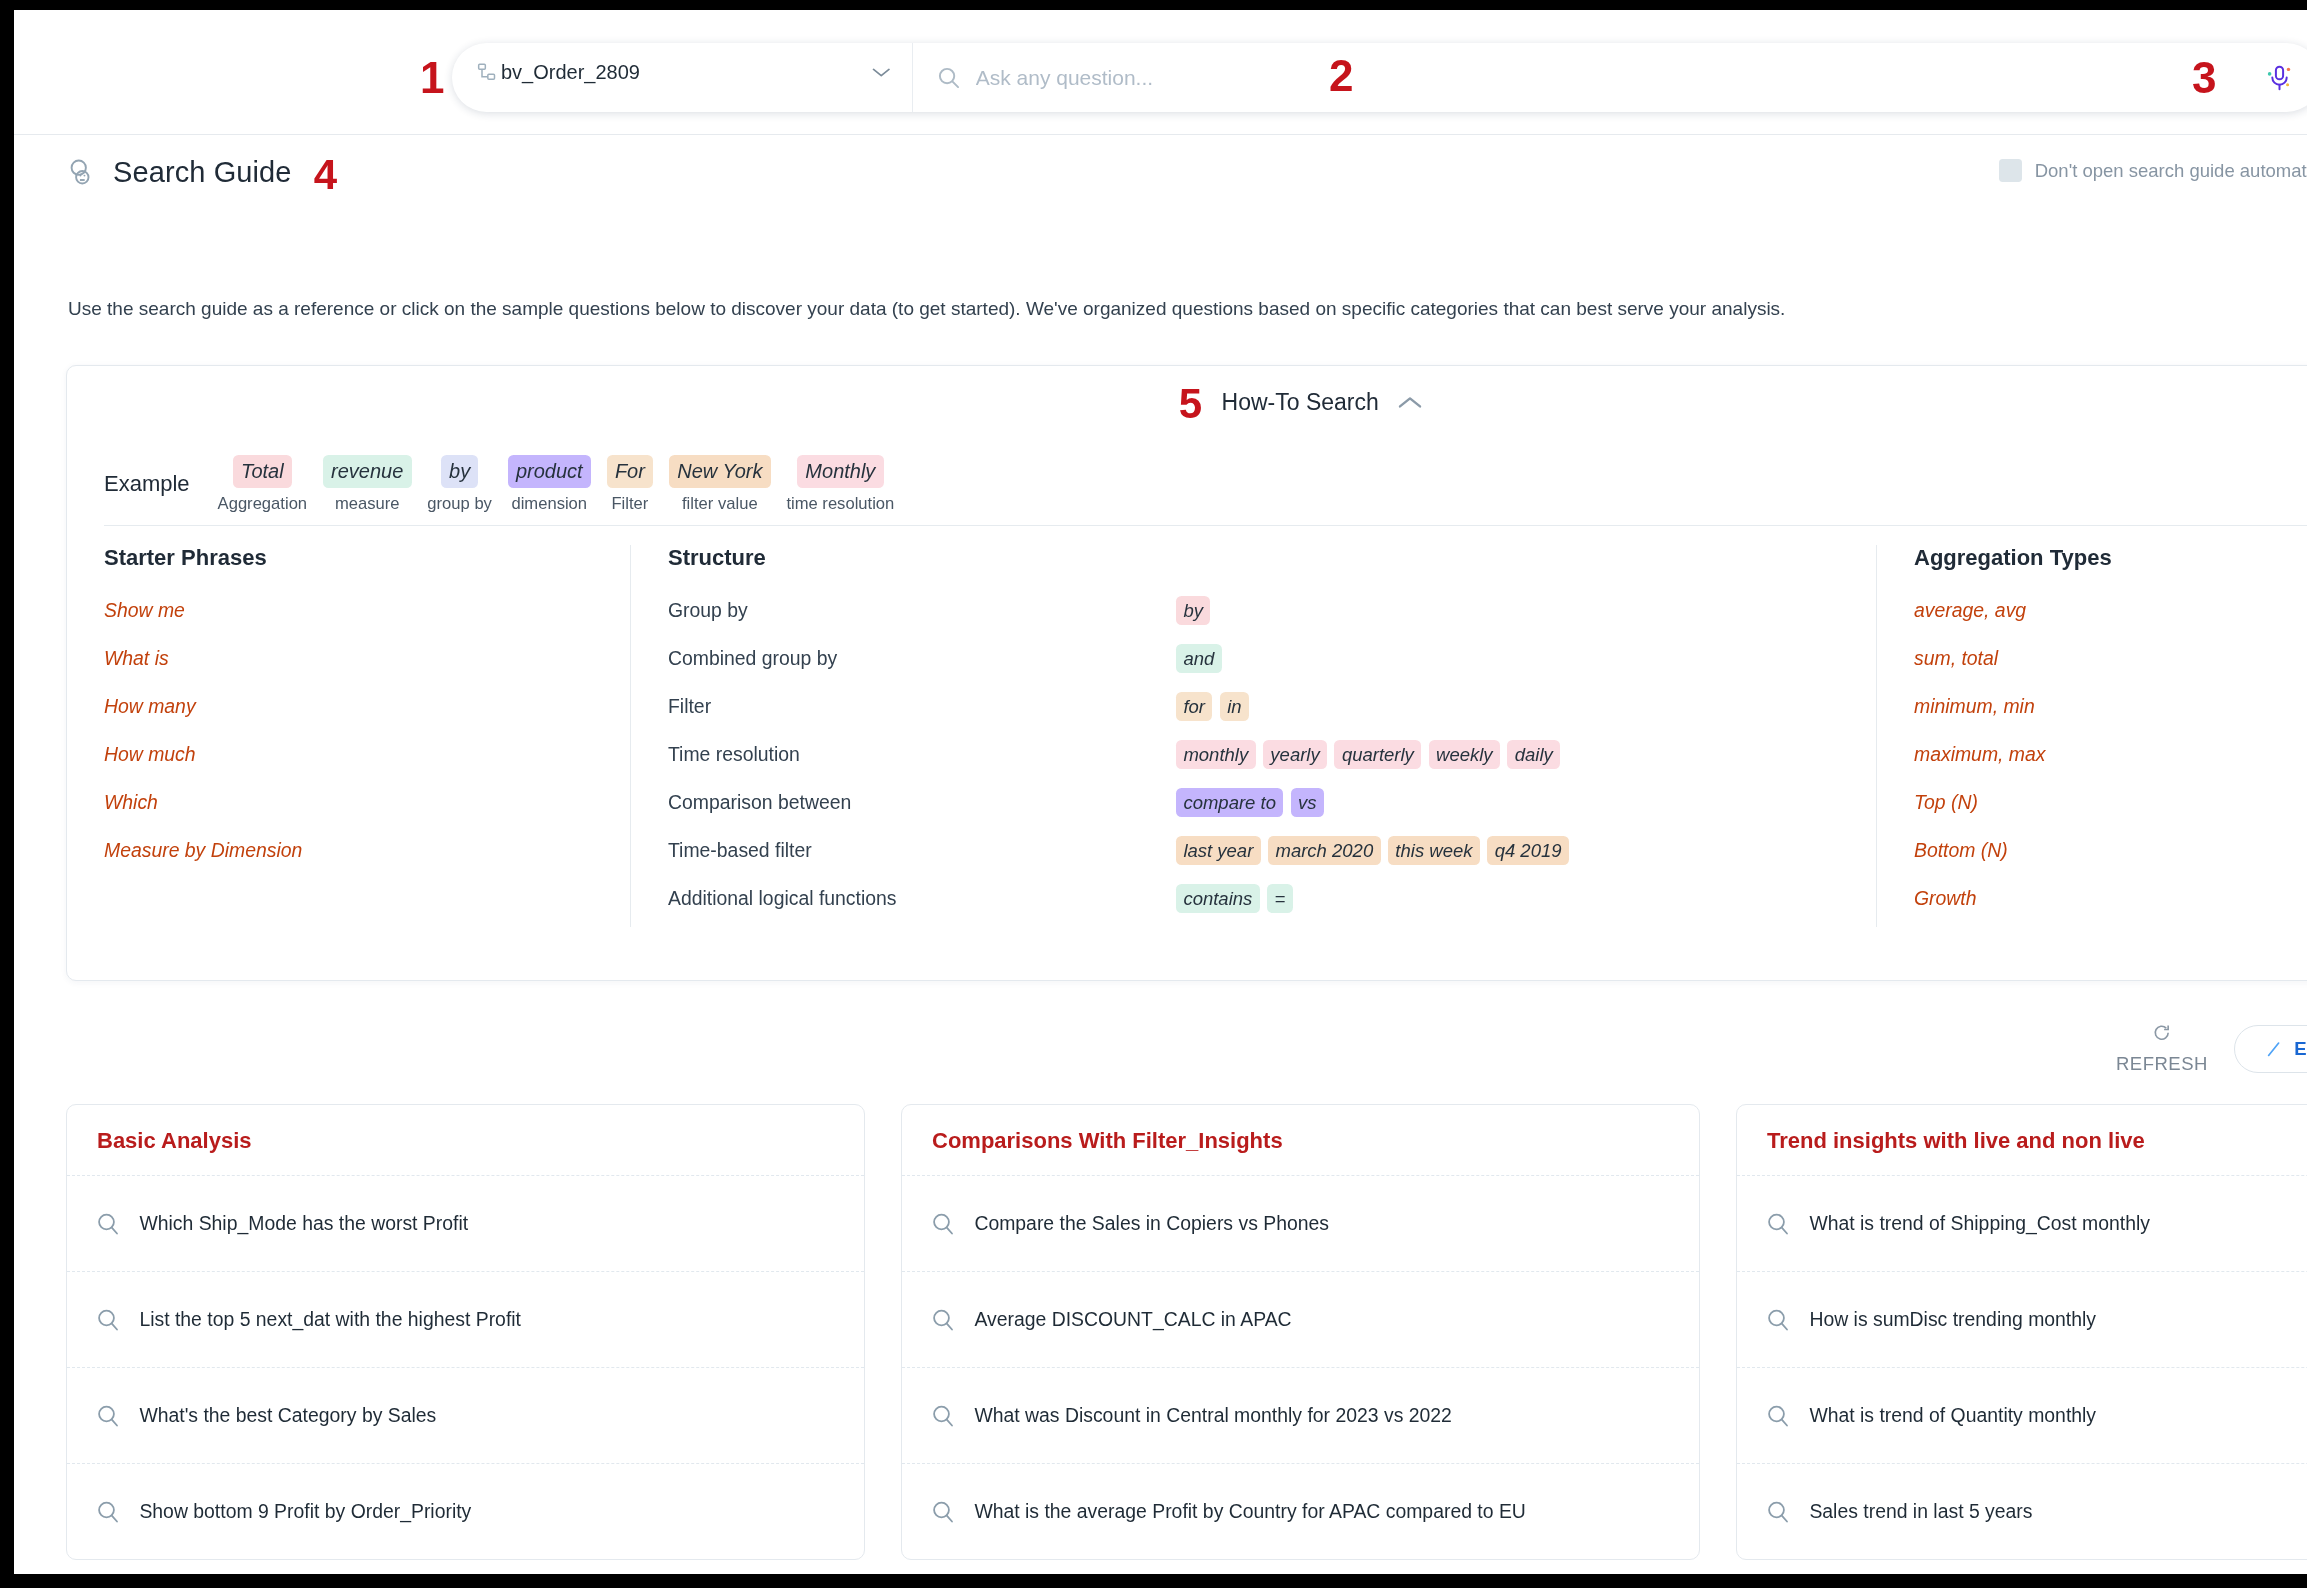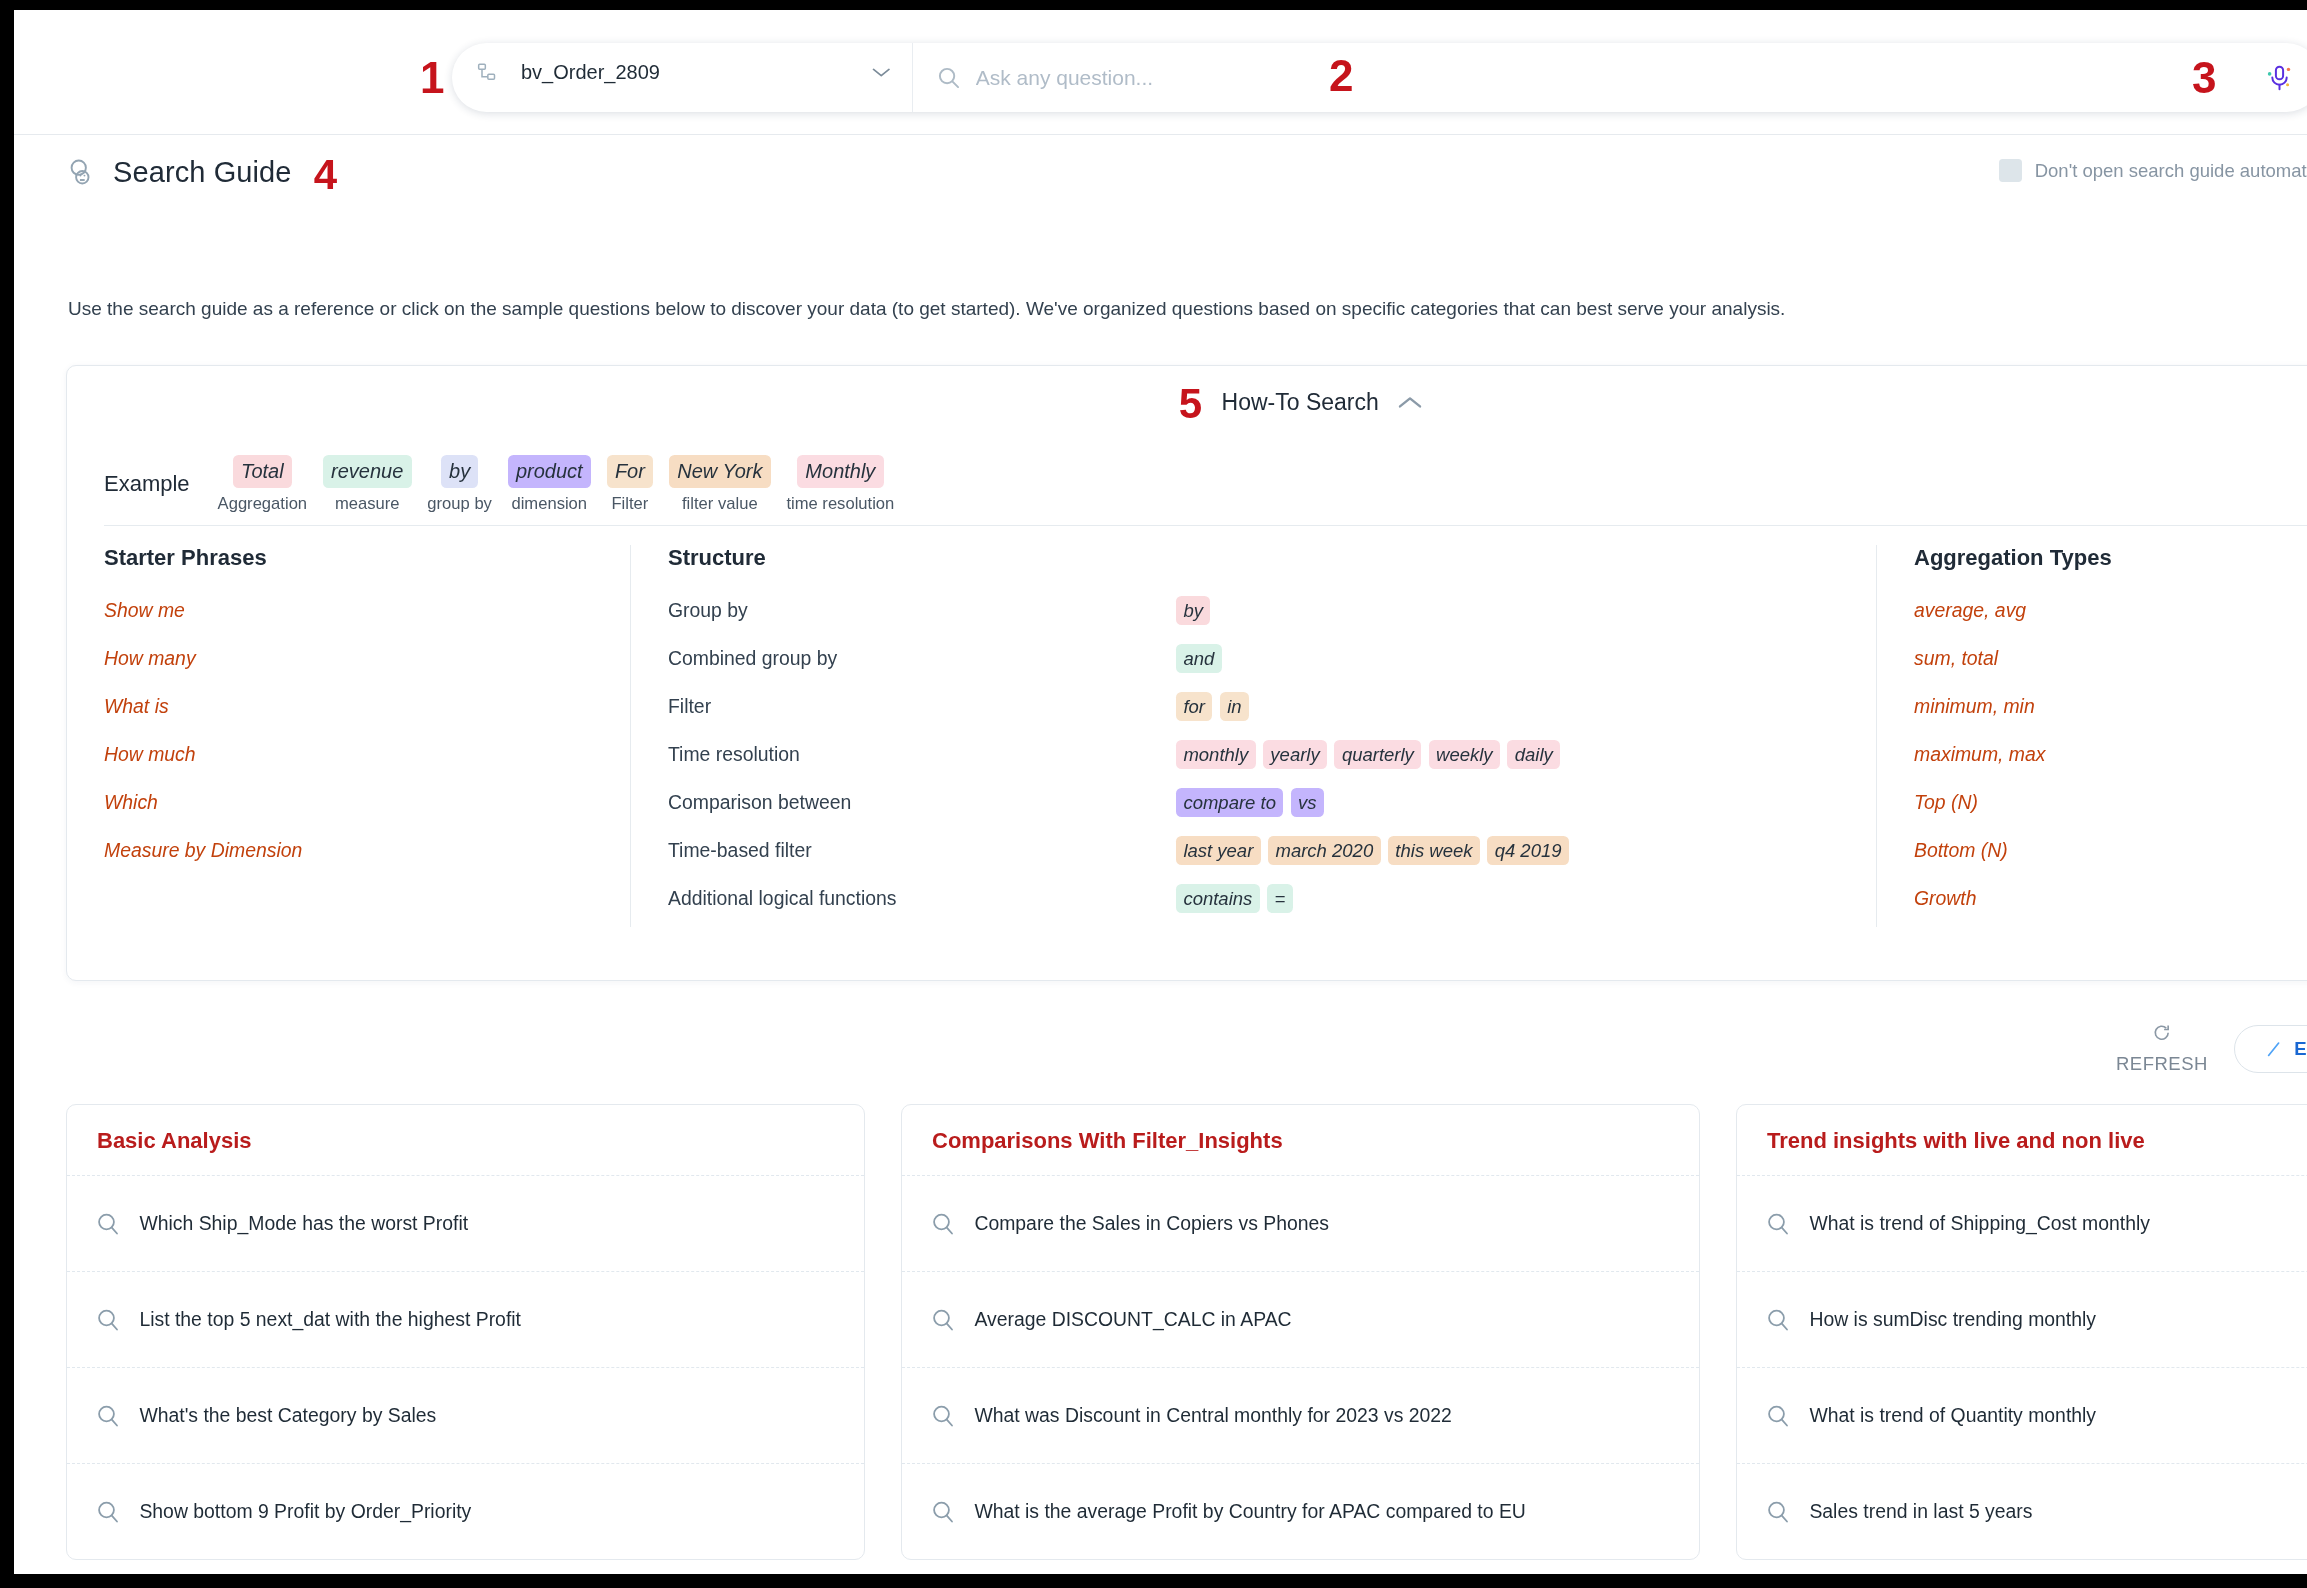--- a/index.html
+++ b/index.html
@@ -26,21 +26,21 @@
   .topbar-inner {
     position: absolute; left: 438px; top: 33px;
     width: 1869px; height: 69px;
     background: #ffffff;
     border-radius: 35px;
     box-shadow: 0 1.4px 8.3px rgba(30,50,80,0.16);
     display: flex; align-items: stretch;
   }
   .ds-select {
     width: 461px; display: flex; align-items: center;
-    padding: 0 22px 10px 25px; gap: 24px;
+    padding: 0 22px 10px 25px; gap: 4px;
     border-right: 1.4px solid #e9edf1;
     cursor: pointer;
   }
   .ds-icon { width: 20px; height: 21px; flex: 0 0 auto; }
   .ds-label {
     flex: 1 1 auto; font-size: 20px; color: #1f2b36;
     white-space: nowrap; overflow: hidden; text-overflow: ellipsis;
   }
   .chev-down { width: 18.5px; height: 11px; flex: 0 0 auto; }
   .search-zone {
@@ -319,22 +319,22 @@
       </span>
     </div>
 
     <div class="howto-divider"></div>
 
     <div class="cols">
 
       <div class="col col-starter">
         <div class="col-h">Starter Phrases</div>
         <div class="col-li">Show me</div>
+        <div class="col-li">What is</div>
         <div class="col-li">How many</div>
-        <div class="col-li">What is</div>
         <div class="col-li">How much</div>
         <div class="col-li">Which</div>
         <div class="col-li">Measure by Dimension</div>
       </div>
 
       <div class="col col-structure">
         <div class="col-h">Structure</div>
 
         <div class="struct-row">
           <span class="struct-lbl">Group by</span>

